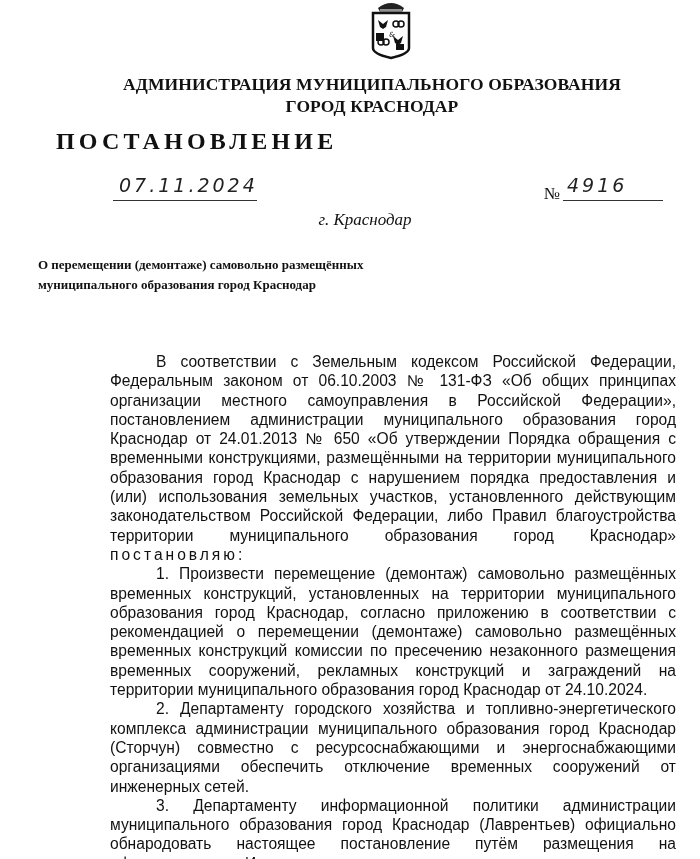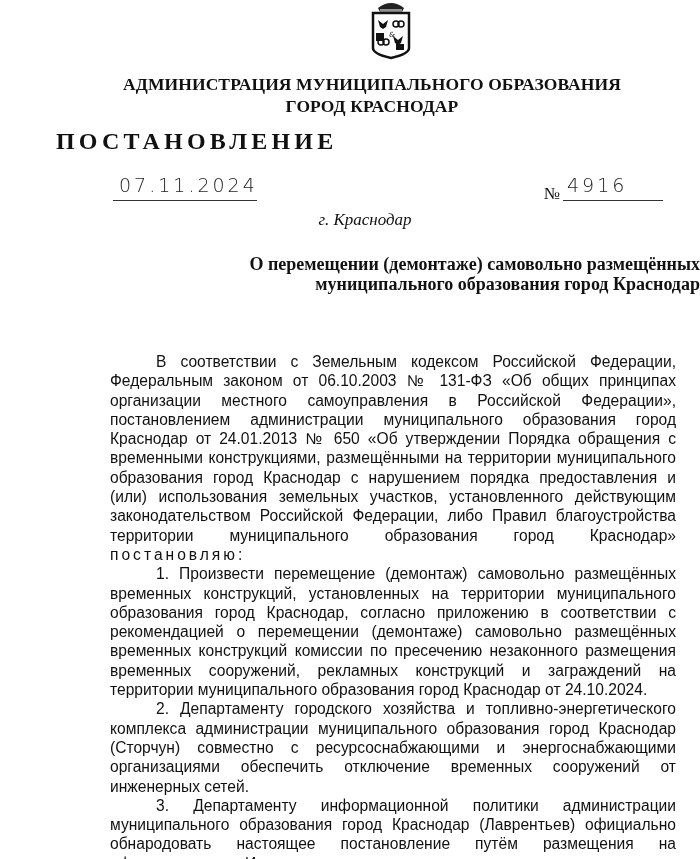--- a/index.html
+++ b/index.html
@@ -12,31 +12,31 @@
       position: absolute; left: 0; width: 700px; text-align: center;
       font-weight: bold; font-size: 17.5px; line-height: 22px; top: 73px;
       padding-left: 44px; box-sizing: border-box; letter-spacing: 0.1px;
     }
     .doc-type {
       position: absolute; left: 0; width: 700px; text-align: left; top: 128px;
       font-weight: bold; font-size: 24px; letter-spacing: 4.2px; padding-left: 36px; box-sizing: border-box; margin-left: 20px;
     }
     .date-wrap { position: absolute; left: 113px; top: 176px; width: 144px; border-bottom: 1.3px solid #333; height: 24px; }
     .hand {
-      font-family: "DejaVu Sans", sans-serif; font-weight: 300;
+      font-family: "DejaVu Sans", sans-serif; font-style: italic; font-weight: 300;
       font-size: 19px; letter-spacing: 3px; color: #222;
     }
     .date-wrap .hand { position: absolute; left: 6px; top: -2px; }
     .num-label { position: absolute; left: 544px; top: 184px; font-size: 17px; }
     .num-wrap { position: absolute; left: 563px; top: 176px; width: 100px; border-bottom: 1.3px solid #333; height: 24px; }
     .num-wrap .hand { position: absolute; left: 4px; top: -2px; }
     .city { position: absolute; left: 0; width: 700px; text-align: center; top: 210px; font-size: 17px; padding-left: 30px; box-sizing: border-box; font-style: italic; }
     .subject {
-      position: absolute; left: 0; width: 700px; top: 255px; text-align: right;
-      font-weight: bold; font-size: 18px; line-height: 19.5px; padding-left: 38px; box-sizing: border-box;
+      position: absolute; left: 0; width: 700px; top: 255px; text-align: left;
+      font-weight: bold; font-size: 13px; line-height: 19.5px; padding-left: 38px; box-sizing: border-box;
     }
     .body {
       position: absolute; left: 110px; top: 352px; width: 566px;
       font-family: "Liberation Sans", "DejaVu Sans", sans-serif; font-stretch: condensed;
       font-size: 15.6px; line-height: 19.3px; text-align: justify;
     }
     .body p { margin: 0; text-indent: 46px; }
     .spaced { letter-spacing: 3px; }
   </style>
 </head>

